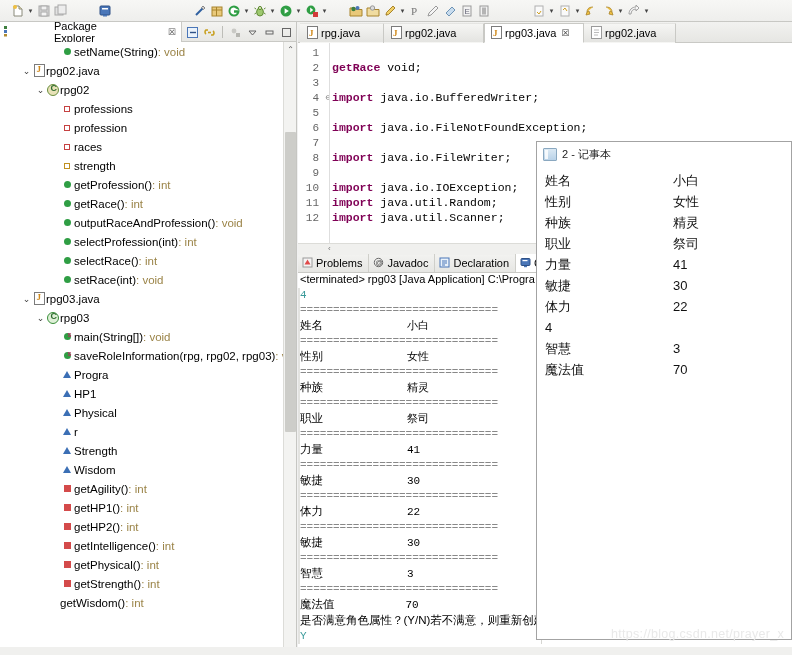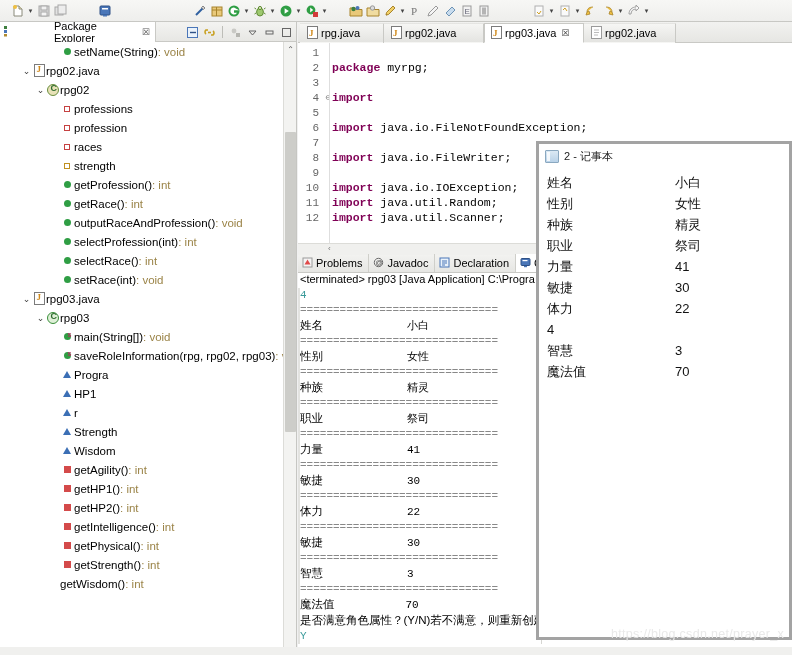--- a/index.html
+++ b/index.html
@@ -115,21 +115,21 @@
     position:absolute; left:2px; top:33px; width:238px; height:356px;
     font-family:"Liberation Mono", monospace; font-size:11px; line-height:15px;
     white-space:pre; overflow:hidden; color:#000;
   }
   .con-out .cyan { color:#3a9a9a; }
   .con-out .cn { font-family:"Liberation Sans", sans-serif; font-size:11.5px; }
   .con-vline { position:absolute; left:243px; top:33px; width:1px; height:356px; background:#d6d6d2; }
   .con-bl { position:absolute; left:0; top:33px; width:2px; height:356px; background:#e3e3e0; }
 
   
-  .notepad { position:absolute; left:536px; top:141px; width:256px; height:499px; background:#ffffff; border:3px solid #a3a3a3; }
+  .notepad { position:absolute; left:536px; top:141px; width:256px; height:499px; background:#ffffff; border:1px solid #a3a3a3; }
   .np-title { height:25px; display:flex; align-items:center; gap:5px; padding-left:6px; background:#ffffff; font-size:11px; color:#222; }
   .np-ico { width:14px; height:13px; background:linear-gradient(#dbe9f4,#b9d2e8); border:1px solid #8aa8c0; border-radius:1px; position:relative; }
   .np-ico:after { content:""; position:absolute; left:1px; top:1px; width:3px; height:9px; background:#ffffff; opacity:.8; }
   .np-menu { height:18px; display:flex; align-items:center; gap:11px; padding-left:7px; font-size:11px; color:#1a1a1a; border-bottom:1px solid #ececec; }
   .np-body { position:relative; height:452px; background:#fff; padding:3px 0 0 8px; }
   .np-row { height:21px; display:flex; align-items:center; font-size:13px; color:#111; }
   .np-key { width:128px; }
   .np-val { }
 
   .watermark {
@@ -313,21 +313,21 @@
         <svg class="ico" width="14" height="14" viewBox="0 0 14 14">
           <path d="M3 8c0-3 2-5 5-5v2l3-3-3-3v2C4 1 1 4 1 8z" fill="#f7f7f7" stroke="#a0a0a0" transform="translate(1,2)"></path>
         </svg>
       </div>
       <div class="tb-arrow">▾</div>
     </div>
   </div>
 
   <div class="pe-panel">
     <div class="pe-tabbar">
-      <div class="pe-tab" style="width:156px;gap:40px;">
+      <div class="pe-tab" style="width:182px;gap:40px;">
         <span>
           <svg width="11" height="12" viewBox="0 0 11 12">
             <rect x="1" y="1" width="3" height="3" fill="#3f7f3f"></rect>
             <rect x="1" y="5" width="3" height="3" fill="#4a76b8"></rect>
             <rect x="1" y="9" width="3" height="2.5" fill="#b08a30"></rect>
           </svg>
         </span>
         <span class="tab-title">Package Explorer</span>
         <span class="tab-close">☒</span>
       </div>
@@ -544,20 +544,29 @@
             </span>
             <span class="tlabel">HP1</span>
             <span class="ttype"></span>
           </div>
           <div class="trow">
             <span style="width:49px;flex:none"></span>
             <span class="twist"></span>
             <span class="ticon" style="position:relative">
               <span class="tri-blue"></span>
             </span>
+            <span class="tlabel">Physical</span>
+            <span class="ttype"></span>
+          </div>
+          <div class="trow">
+            <span style="width:49px;flex:none"></span>
+            <span class="twist"></span>
+            <span class="ticon" style="position:relative">
+              <span class="tri-blue"></span>
+            </span>
             <span class="tlabel">r</span>
             <span class="ttype"></span>
           </div>
           <div class="trow">
             <span style="width:49px;flex:none"></span>
             <span class="twist"></span>
             <span class="ticon" style="position:relative">
               <span class="tri-blue"></span>
             </span>
             <span class="tlabel">Strength</span>
@@ -676,23 +685,23 @@
               </svg></span>
             <span>rpg02.java</span>
           </div>
         </div>
     </div>
 
     <div class="ed-code">
       <div class="gutter-line"></div>
       <div id="code-lines" style="padding-top:2px">
           <div class="code-row"><span class="ln">1</span><span class="fold"></span><span class="pln"></span></div>
-          <div class="code-row"><span class="ln">2</span><span class="fold"></span><span class="kw">package</span><span class="pln"> myrpg;</span></div>
+          <div class="code-row"><span class="ln">2</span><span class="fold"></span><span class="kw">getRace</span><span class="pln"> void;</span></div>
           <div class="code-row"><span class="ln">3</span><span class="fold"></span><span class="pln"></span></div>
-          <div class="code-row"><span class="ln">4</span><span class="fold">⊖</span><span class="kw">import</span></div>
+          <div class="code-row"><span class="ln">4</span><span class="fold">⊖</span><span class="kw">import</span><span class="pln"> java.io.BufferedWriter;</span></div>
           <div class="code-row"><span class="ln">5</span><span class="fold"></span><span class="pln"></span></div>
           <div class="code-row"><span class="ln">6</span><span class="fold"></span><span class="kw">import</span><span class="pln"> java.io.FileNotFoundException;</span></div>
           <div class="code-row"><span class="ln">7</span><span class="fold"></span><span class="pln"></span></div>
           <div class="code-row"><span class="ln">8</span><span class="fold"></span><span class="kw">import</span><span class="pln"> java.io.FileWriter;</span></div>
           <div class="code-row"><span class="ln">9</span><span class="fold"></span><span class="pln"></span></div>
           <div class="code-row"><span class="ln">10</span><span class="fold"></span><span class="kw">import</span><span class="pln"> java.io.IOException;</span></div>
           <div class="code-row"><span class="ln">11</span><span class="fold"></span><span class="kw">import</span><span class="pln"> java.util.Random;</span></div>
           <div class="code-row"><span class="ln">12</span><span class="fold"></span><span class="kw">import</span><span class="pln"> java.util.Scanner;</span></div>
         </div>
       <div class="ed-hscroll">

